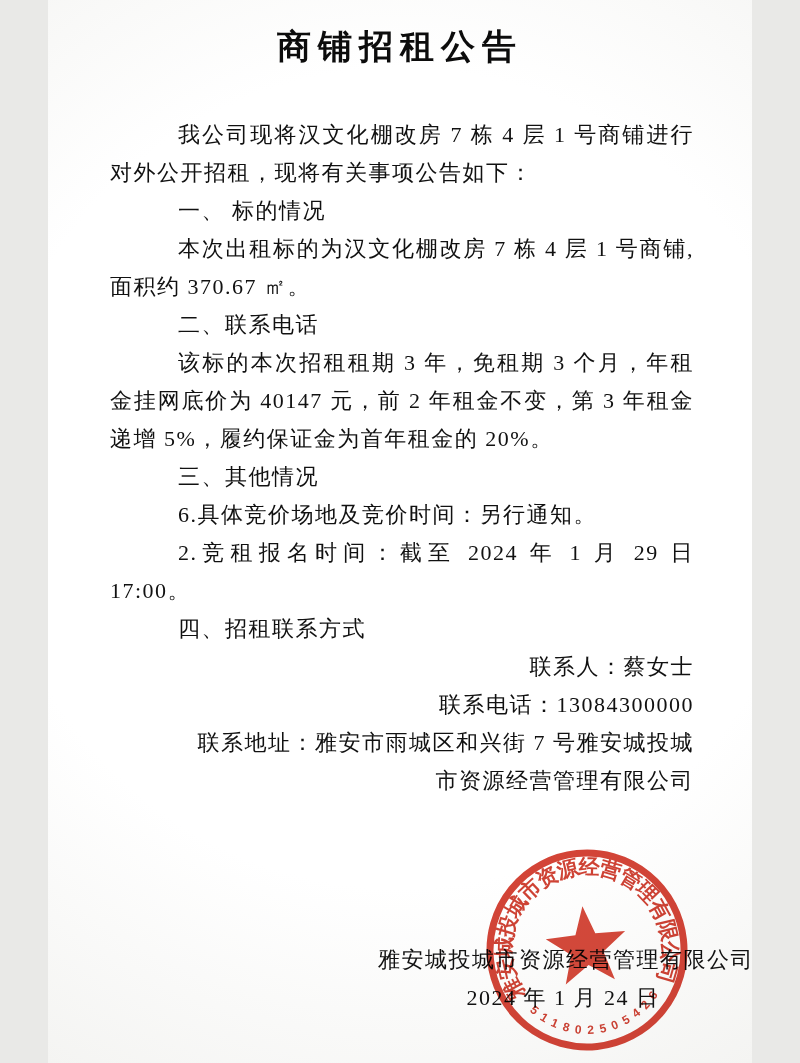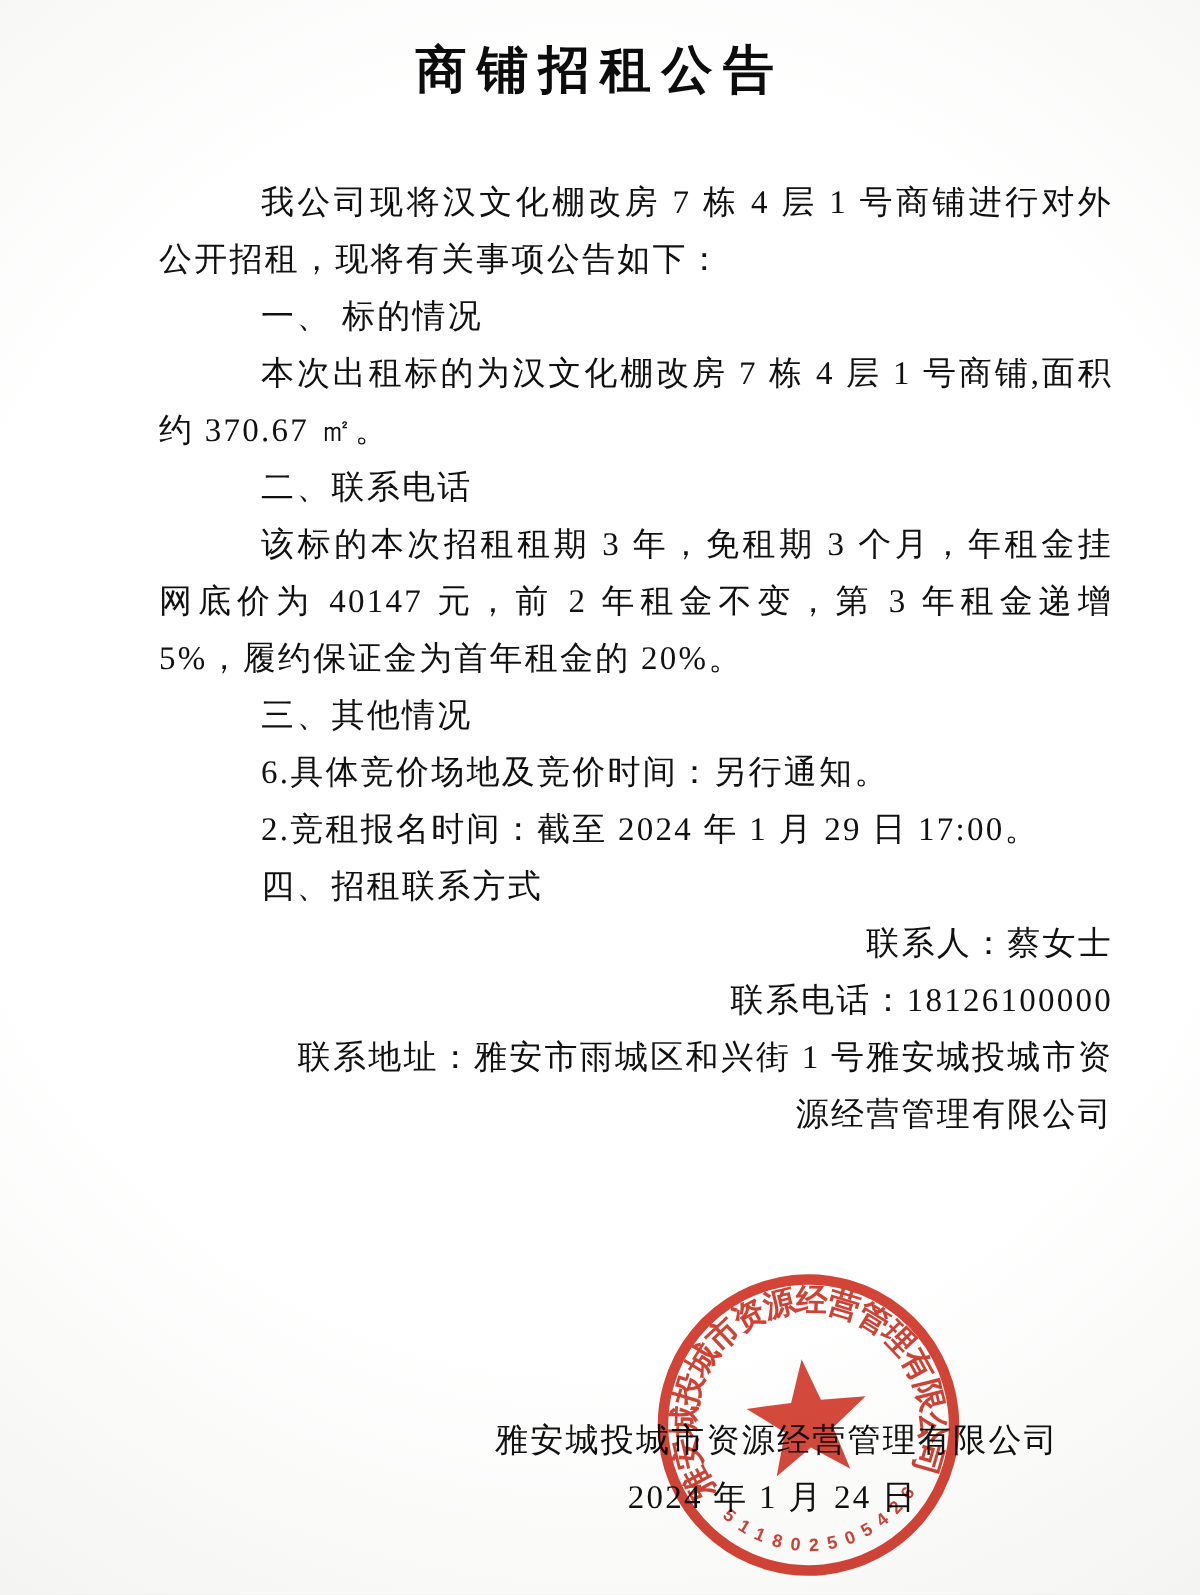--- a/index.html
+++ b/index.html
@@ -3,21 +3,21 @@
 <meta charset="utf-8">
 <style>
   html, body {
     margin: 0;
     padding: 0;
     background: #e9e9e7;
     font-family: "Liberation Serif", "DejaVu Serif", serif;
   }
   .page {
     position: relative;
-    width: 800px;
+    width: 704px;
     height: 1063px;
     margin: 0 auto;
     background: #fdfdfc;
     background-image: radial-gradient(circle at 50% 45%, #ffffff 60%, #f4f4f2 100%);
     overflow: hidden;
     color: #111;
   }
   .doc-title {
     margin: 0;
     padding-top: 24px;
@@ -27,21 +27,20 @@
     font-size: 34px;
     letter-spacing: 7px;
     color: #0c0c0c;
   }
   .doc-body {
     padding: 46px 58px 0 62px;
     font-size: 22px;
     line-height: 38px;
     letter-spacing: 1.5px;
     text-align: justify;
-    margin-left: 44px;
   }
   .doc-body p { margin: 0; }
   .para   { text-indent: 68px; }
   .section{ text-indent: 68px; text-align: left; }
   .contact{ padding-left: 48px; text-indent: 34px; text-align: right; }
   .sign-block {
     position: absolute;
     left: 330px;
     top: 941px;
     width: 370px;
@@ -80,22 +79,22 @@
     <p class="para">我公司现将汉文化棚改房 7 栋 4 层 1 号商铺进行对外公开招租，现将有关事项公告如下：</p>
     <p class="section">一、 标的情况</p>
     <p class="para">本次出租标的为汉文化棚改房 7 栋 4 层 1 号商铺,面积约 370.67 ㎡。</p>
     <p class="section">二、联系电话</p>
     <p class="para">该标的本次招租租期 3 年，免租期 3 个月，年租金挂网底价为 40147 元，前 2 年租金不变，第 3 年租金递增 5%，履约保证金为首年租金的 20%。</p>
     <p class="section">三、其他情况</p>
     <p class="para">6.具体竞价场地及竞价时间：另行通知。</p>
     <p class="para">2.竞租报名时间：截至 2024 年 1 月 29 日 17:00。</p>
     <p class="section">四、招租联系方式</p>
     <p class="contact">联系人：蔡女士</p>
-    <p class="contact">联系电话：18126100000</p>
-    <p class="contact">联系地址：雅安市雨城区和兴街 1 号雅安城投城市资源经营管理有限公司</p>
+    <p class="contact">联系电话：13084300000</p>
+    <p class="contact">联系地址：雅安市雨城区和兴街 7 号雅安城投城市资源经营管理有限公司</p>
   </div>
 
   <div class="sign-block">
     <div class="sign-company">雅安城投城市资源经营管理有限公司</div>
     <div class="sign-date">2024 年 1 月 24 日</div>
   </div>
 
   <div class="seal">
     <svg viewBox="0 0 210 210" xmlns="http://www.w3.org/2000/svg">
       <defs>

